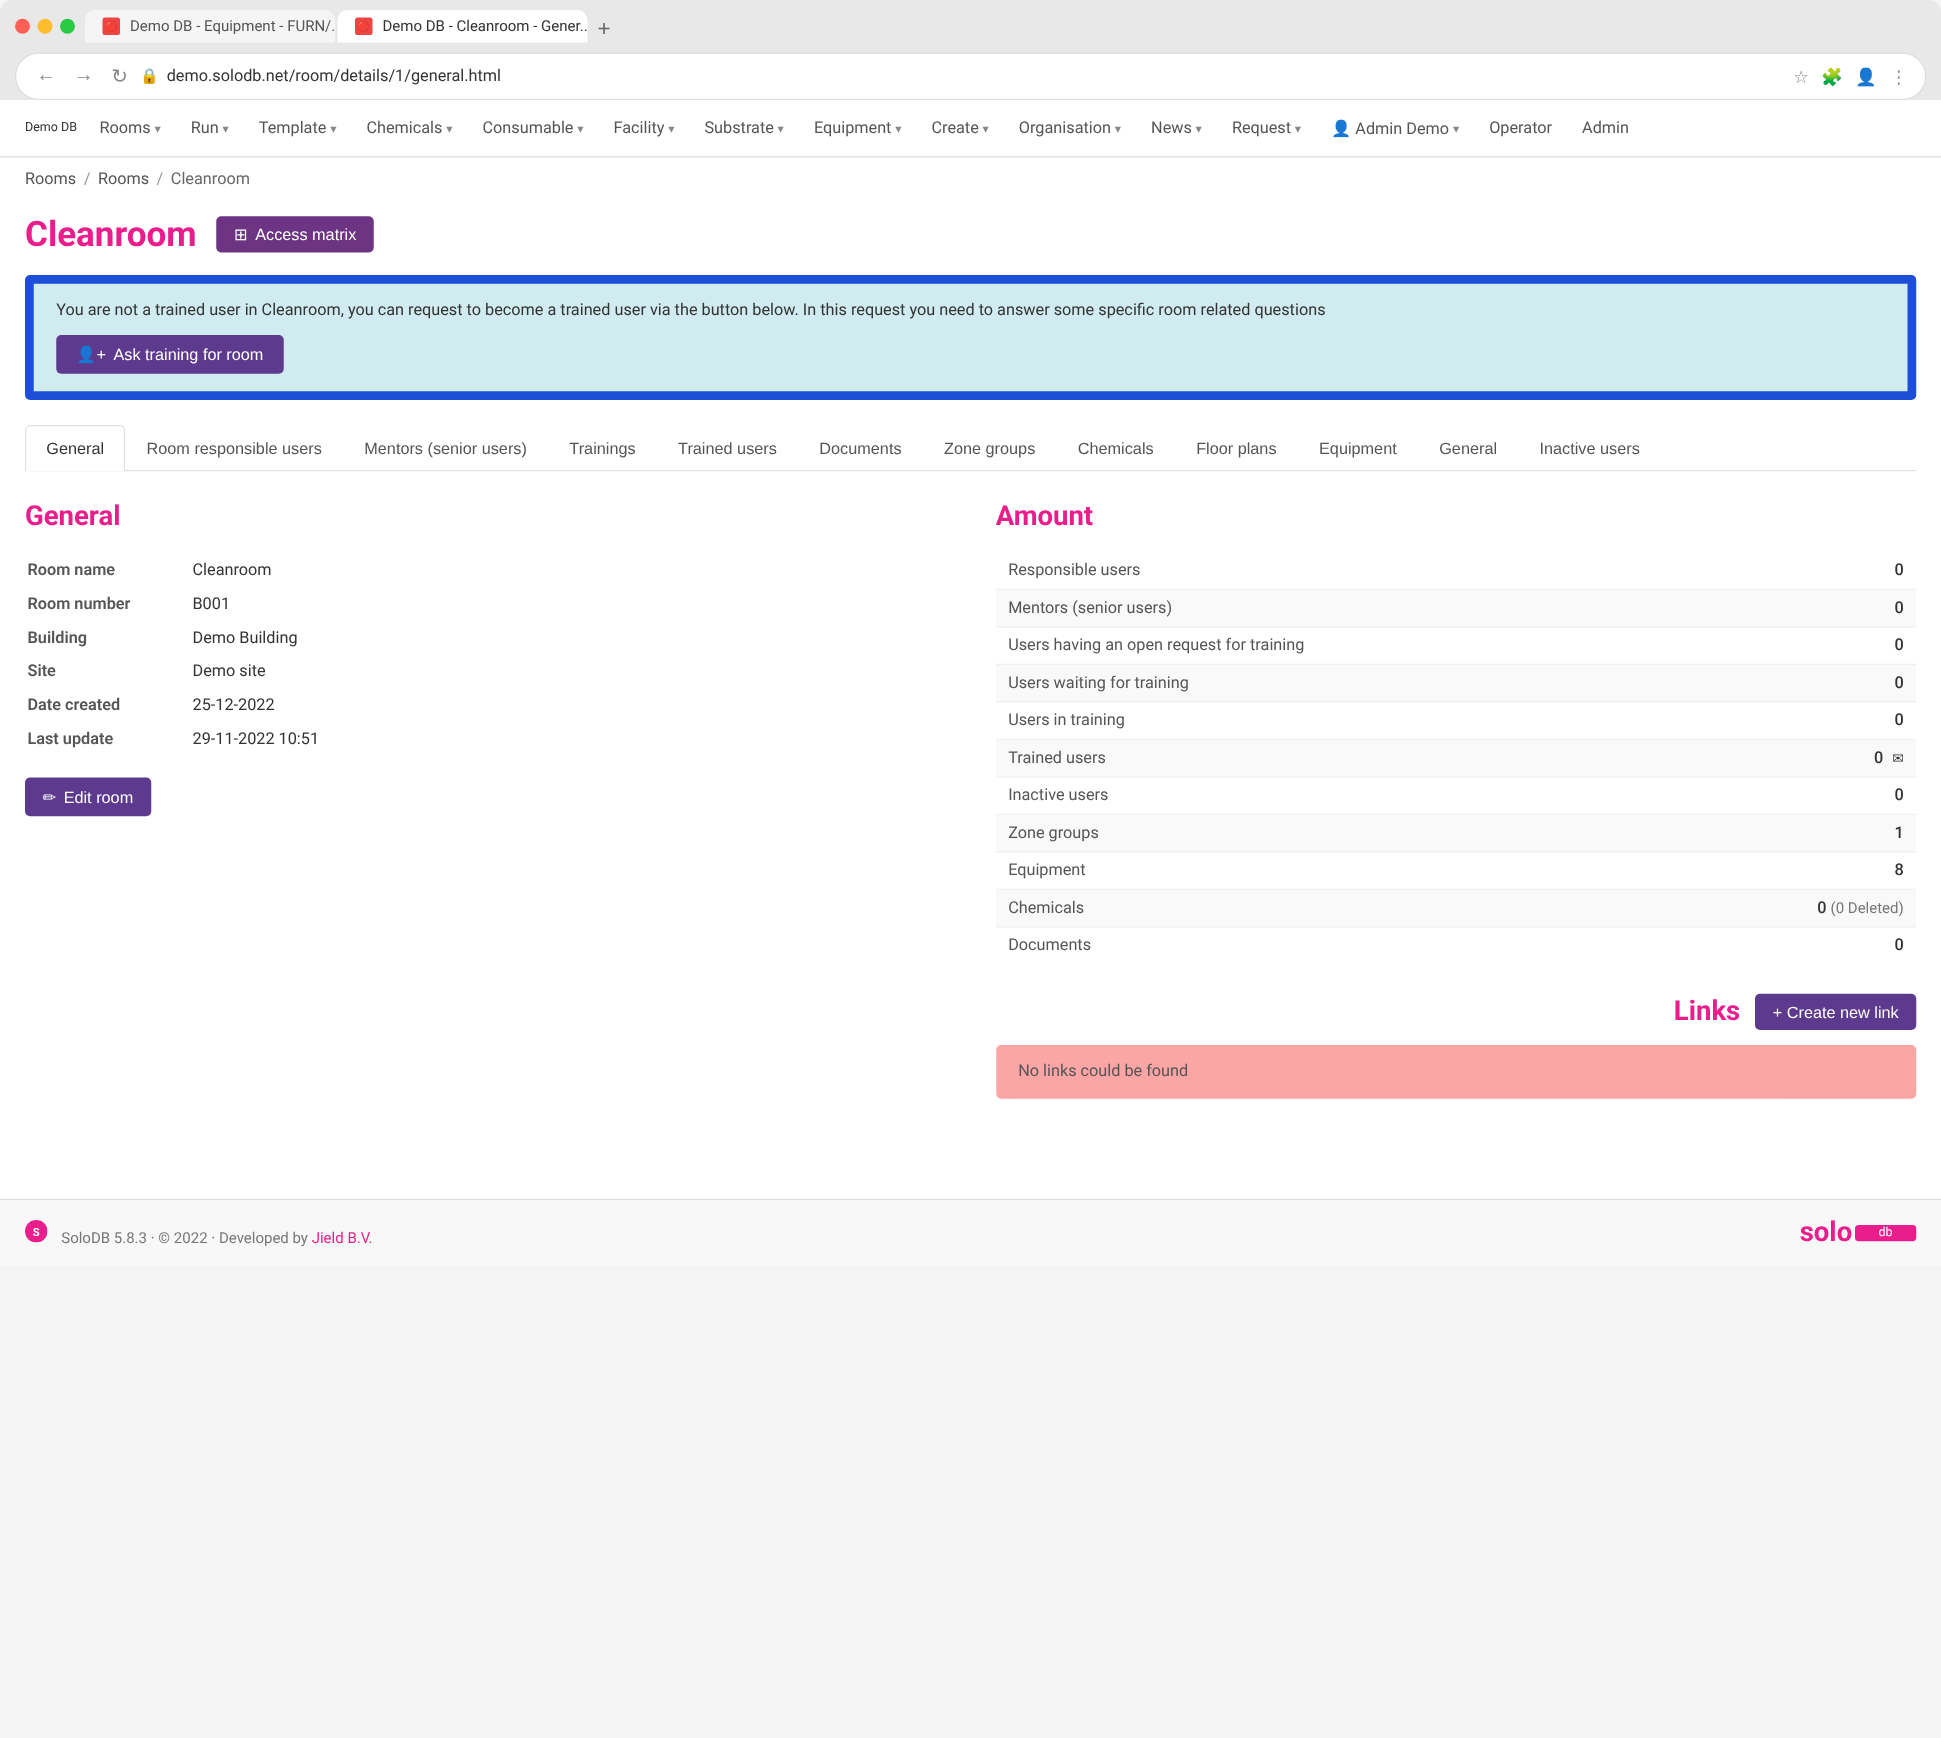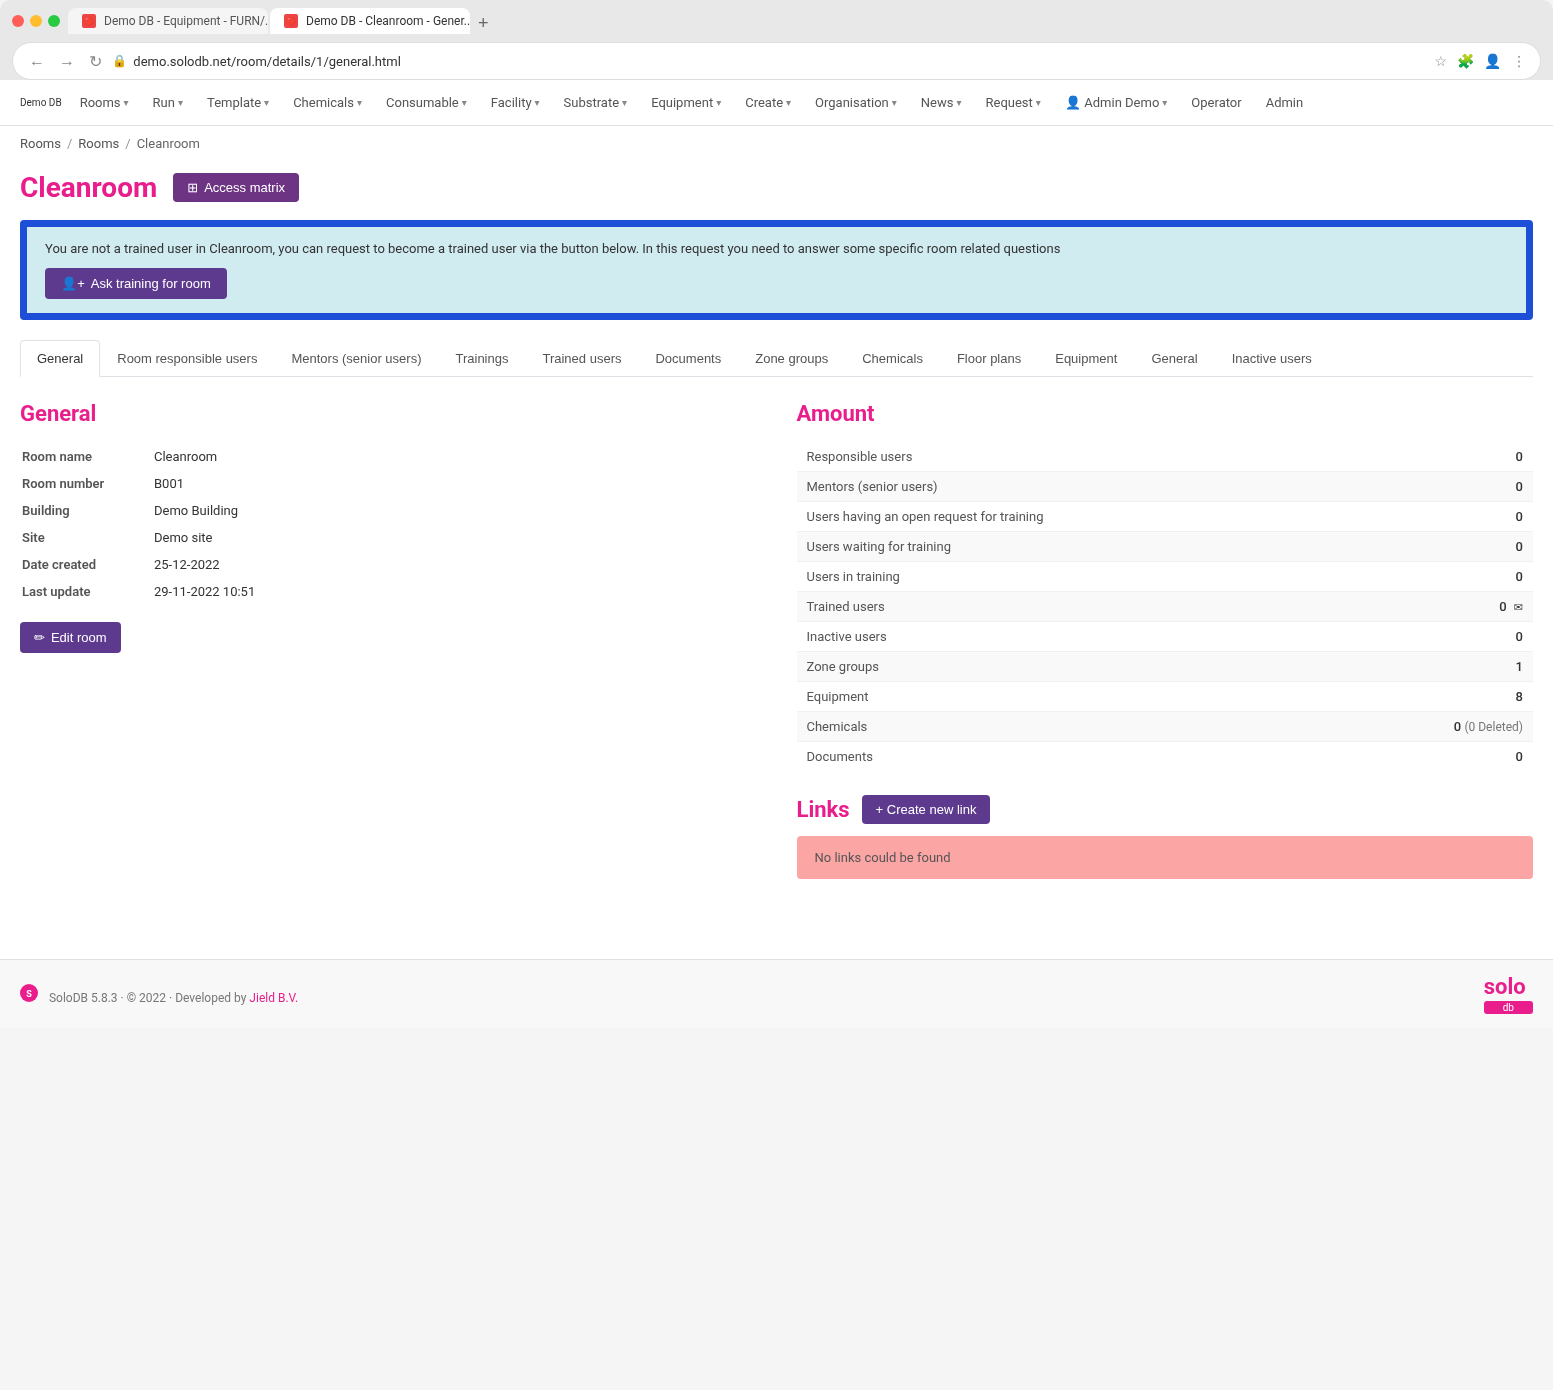--- a/index.html
+++ b/index.html
@@ -78,30 +78,30 @@
     .amount-table td { padding: 7px 10px; font-size: 13px; }
     .amount-table td:first-child { color: #555; }
     .amount-table td:last-child { text-align: right; color: #333; font-weight: 500; }
     .amount-table tr:nth-child(even) { background: #f9f9f9; }
     .amount-table tr:nth-child(odd) { background: #fff; }
 
     
     .email-icon { display: inline-block; font-size: 11px; margin-left: 4px; }
 
     
-    .links-header { display: flex; align-items: center; gap: 12px; margin-bottom: 12px; margin-top: 24px; }
+    .links-header { display: flex; align-items: center; gap: 12px; margin-bottom: 12px; margin-top: 24px; justify-content: flex-end; }
     .links-title { font-size: 22px; font-weight: 700; color: #e91e8c; }
     .create-link-btn { background: #5d3a8e; color: white; border: none; padding: 7px 14px; border-radius: 4px; font-size: 13px; cursor: pointer; display: flex; align-items: center; gap: 6px; }
 
     .no-links-box { background: #fca5a5; border-radius: 4px; padding: 14px 18px; font-size: 13px; color: #555; }
 
     
     .footer { background: #f8f8f8; border-top: 1px solid #e0e0e0; padding: 14px 20px; display: flex; align-items: center; justify-content: space-between; font-size: 12px; color: #777; margin-top: 40px; }
     .footer a { color: #e91e8c; text-decoration: none; }
-    .solodb-logo { font-size: 22px; font-weight: 700; color: #e91e8c; display: flex; align-items: flex-start; gap: 2px; flex-direction: column; }
+    .solodb-logo { font-size: 22px; font-weight: 700; color: #e91e8c; display: flex; align-items: center; gap: 2px; }
     .solodb-logo sup { font-size: 10px; font-weight: 400; background: #e91e8c; color: white; border-radius: 3px; padding: 1px 19px; }
   </style>
 </head>
 <body>
 
 <div class="browser-chrome">
   <div class="browser-titlebar">
     <div class="traffic-lights">
       <div class="traffic-light tl-red"></div>
       <div class="traffic-light tl-yellow"></div>

